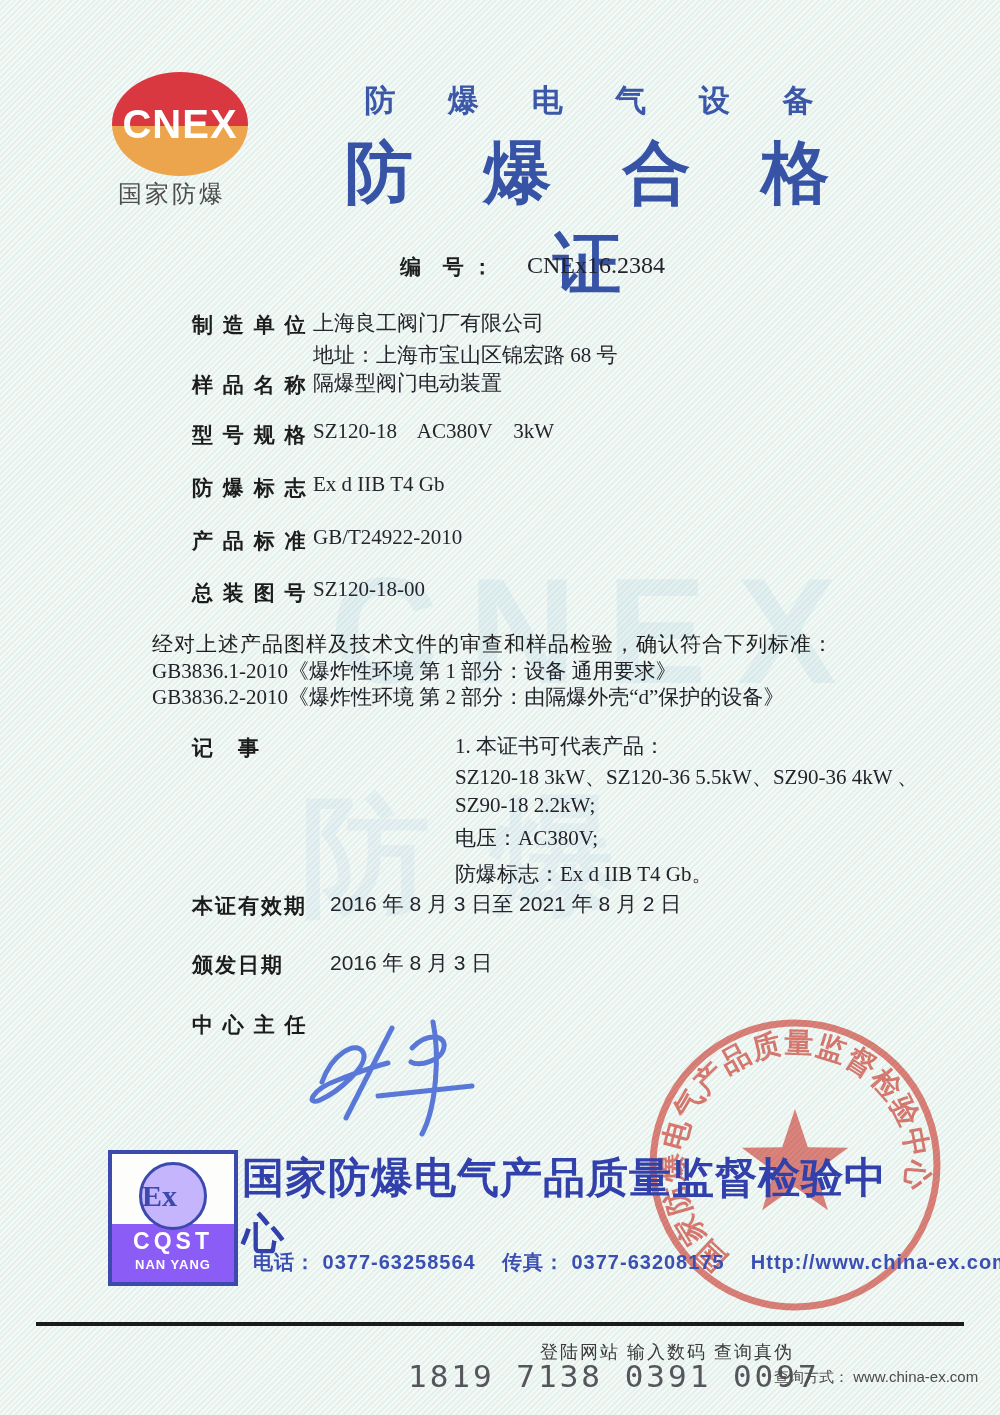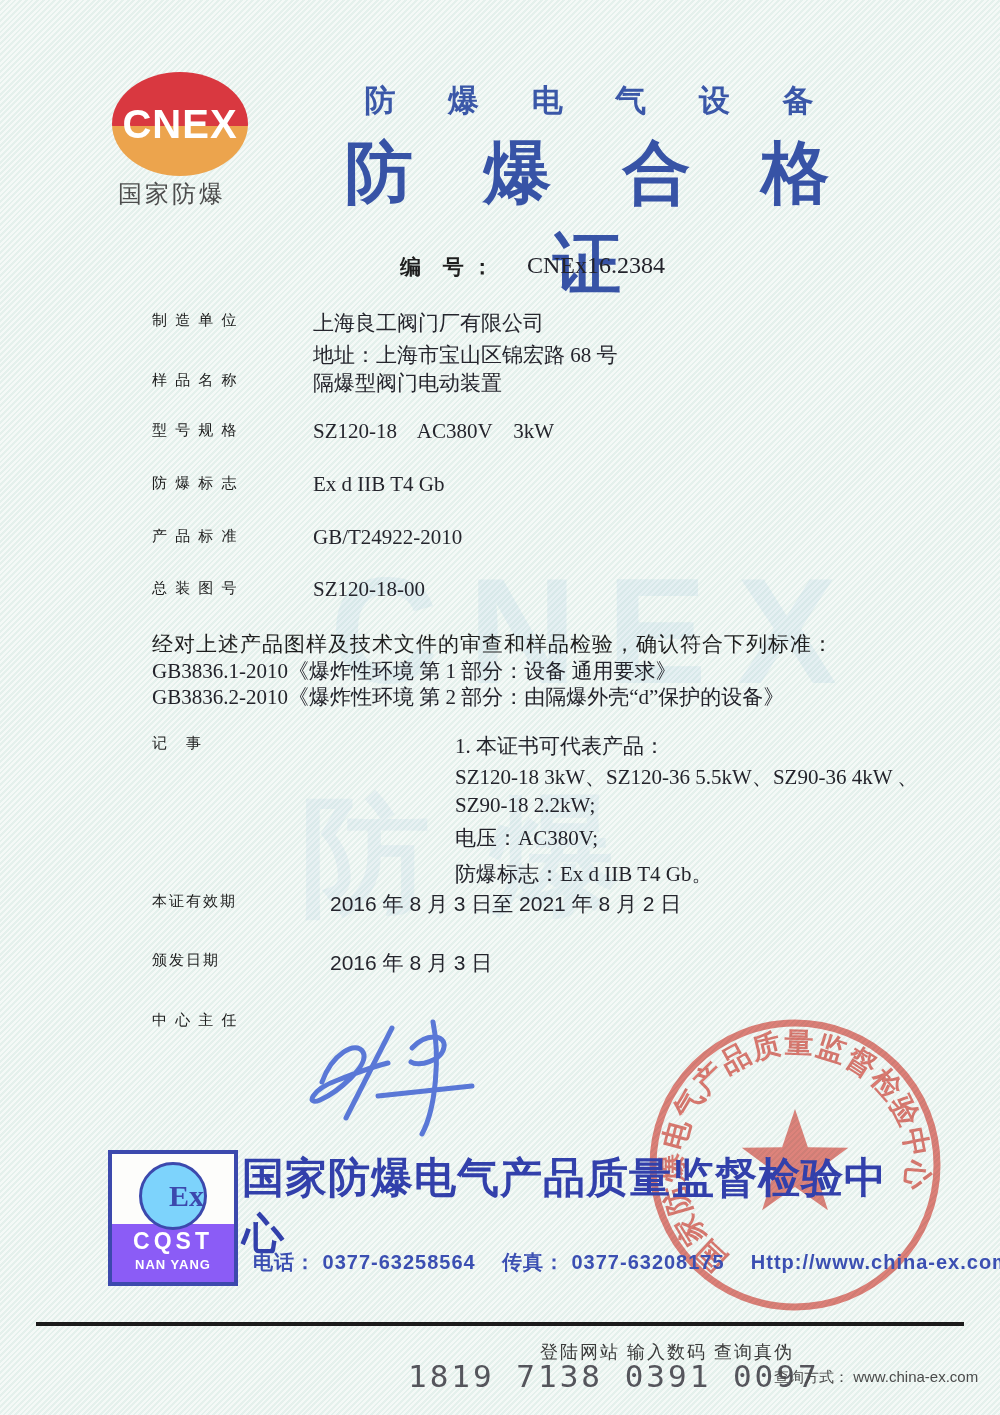--- a/index.html
+++ b/index.html
@@ -24,35 +24,35 @@
   }
   .cnex-text{color:#fff;font-size:40px;font-weight:bold;letter-spacing:1px;font-family:"Liberation Sans",sans-serif;}
   .cnex-caption{left:118px;top:178px;font-size:24px;letter-spacing:3px;color:#4d4d4d;font-weight:400;}
   
   .hdr-sub{left:330px;top:80px;width:540px;text-align:center;font-size:31px;font-weight:bold;letter-spacing:22px;color:#3a57a8;}
   .hdr-title{left:300px;top:128px;width:600px;text-align:center;font-size:68px;font-weight:bold;letter-spacing:26px;color:#3753a6;}
   
   .certno-label{left:400px;top:253px;font-size:21px;font-weight:bold;letter-spacing:8px;color:#1e1e1e;}
   .certno-value{left:527px;top:252px;font-size:24px;font-family:"Liberation Serif",serif;color:#23232b;}
   
-  .flabel{font-size:15px;font-weight:400;letter-spacing:2px;color:#1c1c1c;}
+  .flabel{font-size:21px;font-weight:700;letter-spacing:2px;color:#1c1c1c;margin-left:40px;}
   .fvalue{font-size:21px;font-family:"Liberation Serif",serif;color:#25252d;white-space:pre;}
   
   .stmt-sans{font-size:21px;font-weight:500;color:#1e1e1e;letter-spacing:1px;}
   .stmt-serif{font-size:21px;font-family:"Liberation Serif",serif;color:#23232b;}
   
   .rmk{font-size:21px;font-family:"Liberation Serif",serif;color:#23232b;white-space:pre;}
   
   .sig{left:280px;top:1012px;}
   
   .stamp{left:628px;top:1000px;mix-blend-mode:multiply;opacity:.88;}
   
   .exlogo{left:108px;top:1150px;width:122px;height:128px;border:4px solid #3c49ad;background:#fdfdfb;}
   .exlogo .band{position:absolute;left:0;right:0;bottom:0;height:58px;background:#8b5cf6;text-align:center;}
-  .exlogo .circle{position:absolute;left:50%;top:8px;transform:translateX(-50%);width:62px;height:62px;border:3px solid #3c49ad;border-radius:50%;background:#7dd3fc;display:flex;align-items:center;justify-content:flex-end;}
+  .exlogo .circle{position:absolute;left:50%;top:8px;transform:translateX(-50%);width:62px;height:62px;border:3px solid #3c49ad;border-radius:50%;background:#c4b5fd;display:flex;align-items:center;justify-content:flex-start;}
   .exlogo .ex{color:#3c49ad;font-size:30px;font-weight:bold;font-family:"Liberation Serif",serif;}
   .exlogo .cqst{color:#fff;font-size:23px;font-weight:bold;letter-spacing:4px;margin-top:4px;}
   .exlogo .ny{color:#fff;font-size:13px;font-weight:bold;letter-spacing:1px;margin-top:2px;}
   .org-name{left:242px;top:1150px;width:680px;font-size:42px;font-weight:bold;color:#3240ab;font-family:"Liberation Serif",serif;letter-spacing:1px;}
   .org-line{font-size:20px;font-weight:bold;color:#3b4fb2;letter-spacing:1px;white-space:pre;}
   
   .divider{left:36px;top:1322px;width:928px;height:4px;background:#1b1b1b;}
   .foot-note{left:56px;top:1340px;font-size:18px;color:#3a3a3a;letter-spacing:1px;}
   .foot-hint{left:540px;top:1340px;font-size:18px;color:#3a3a3a;letter-spacing:2px;}
   .foot-code{left:408px;top:1358px;font-size:31px;color:#55555c;font-family:"DejaVu Sans Mono",monospace;letter-spacing:3px;}

